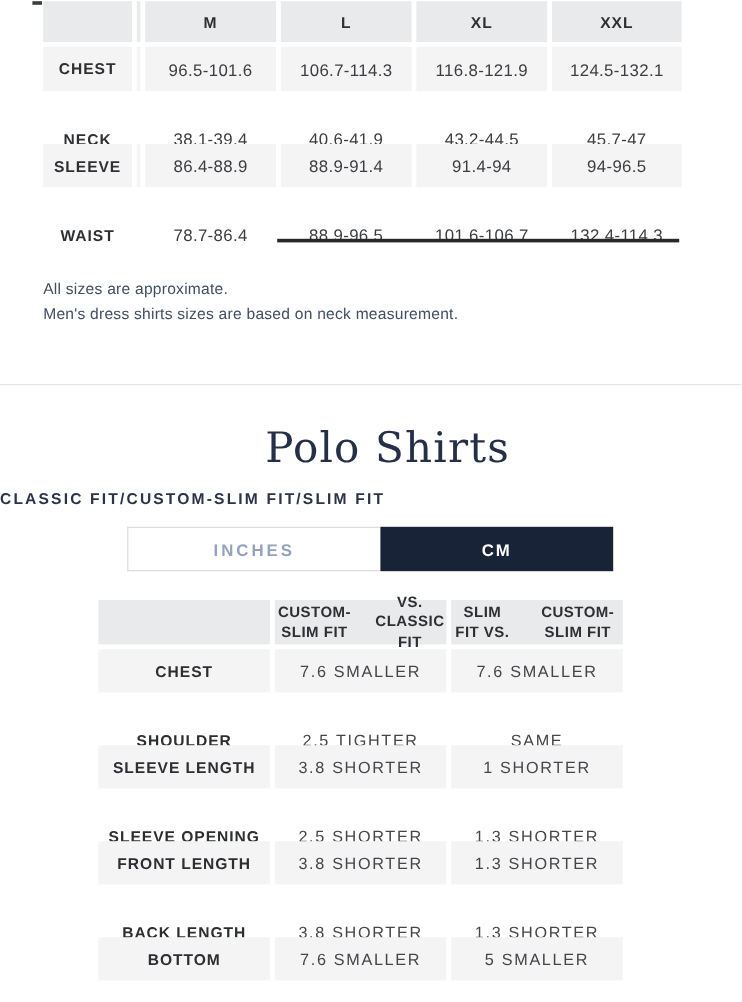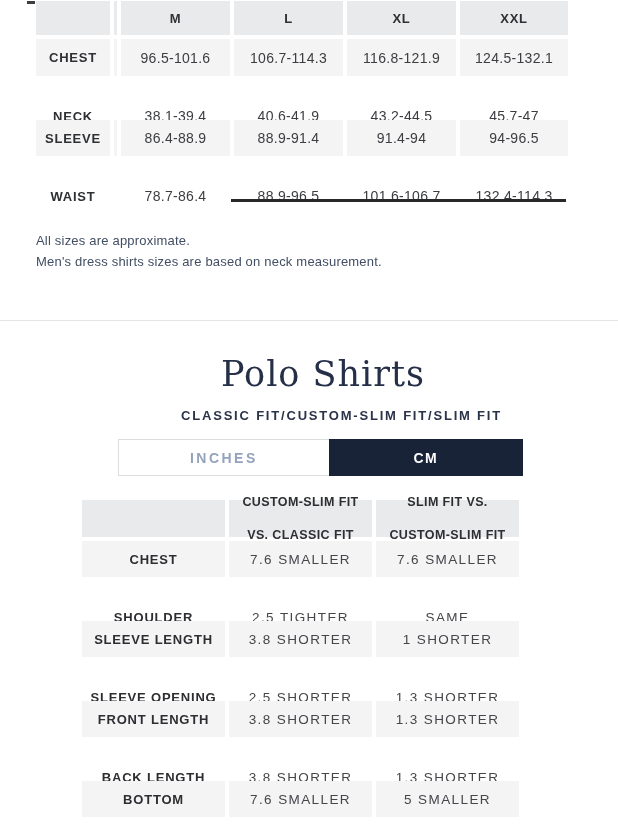--- a/index.html
+++ b/index.html
@@ -37,37 +37,37 @@
   
   .divider { position:absolute; left:0; top:320px; width:618px; height:1px; background:#e5e6e8; border:0; }
 
   
   .polo-title {
     position:absolute; left:0; top:357px; width:618px; text-align:center;
     font-family:"DejaVu Serif", serif; font-weight:400;
     font-size:35px; line-height:1; letter-spacing:1px; color:#262f48;padding-left:28px;
   }
   .polo-sub {
-    position:absolute; left:0; top:408px; width:502px; text-align:right;
+    position:absolute; left:0; top:408px; width:502px; text-align:left;
     font-weight:bold; font-size:13px; letter-spacing:1.8px; color:#2b3349;
   }
-  .toggle { position:absolute; left:82px; top:439px; width:441px; height:37px; display:flex;padding-left:36px; }
+  .toggle { position:absolute; left:70px; top:439px; width:441px; height:37px; display:flex;padding-left:36px; }
   .opt { display:flex; align-items:center; justify-content:center; font-weight:bold; font-size:14px; cursor:pointer; }
   .opt-inches { width:219px; background:#ffffff; border:1px solid #dcdddf; border-right:0; color:#93a3bb; letter-spacing:2.5px; }
   .opt-cm { width:202px; background:#192338; color:#ffffff; letter-spacing:1.5px; }
 
   
   .t2 {
     position:absolute; left:82px; top:500px;
     display:grid;
     grid-template-columns:143px 143px 143px;
     grid-template-rows:37px 36px 36px 36px 36px 36px 36px 36px;
     gap:4px;
   }
-  .t2-col { flex-direction:column; font-weight:bold; font-size:12.5px; line-height:1.3; letter-spacing:.4px; color:#2e2f33;gap:16px; }
+  .t2-col { flex-direction:row; font-weight:bold; font-size:12.5px; line-height:1.3; letter-spacing:.4px; color:#2e2f33;gap:16px; }
   .t2-lbl { font-weight:bold; font-size:13px; letter-spacing:.8px; color:#2d2e31; }
   .t2-val { font-size:13.5px; letter-spacing:1.4px; color:#45464a; }
 </style>
 </head>
 <body>
 
 <div class="page">
 
   <div class="crop-mark"></div>
 

